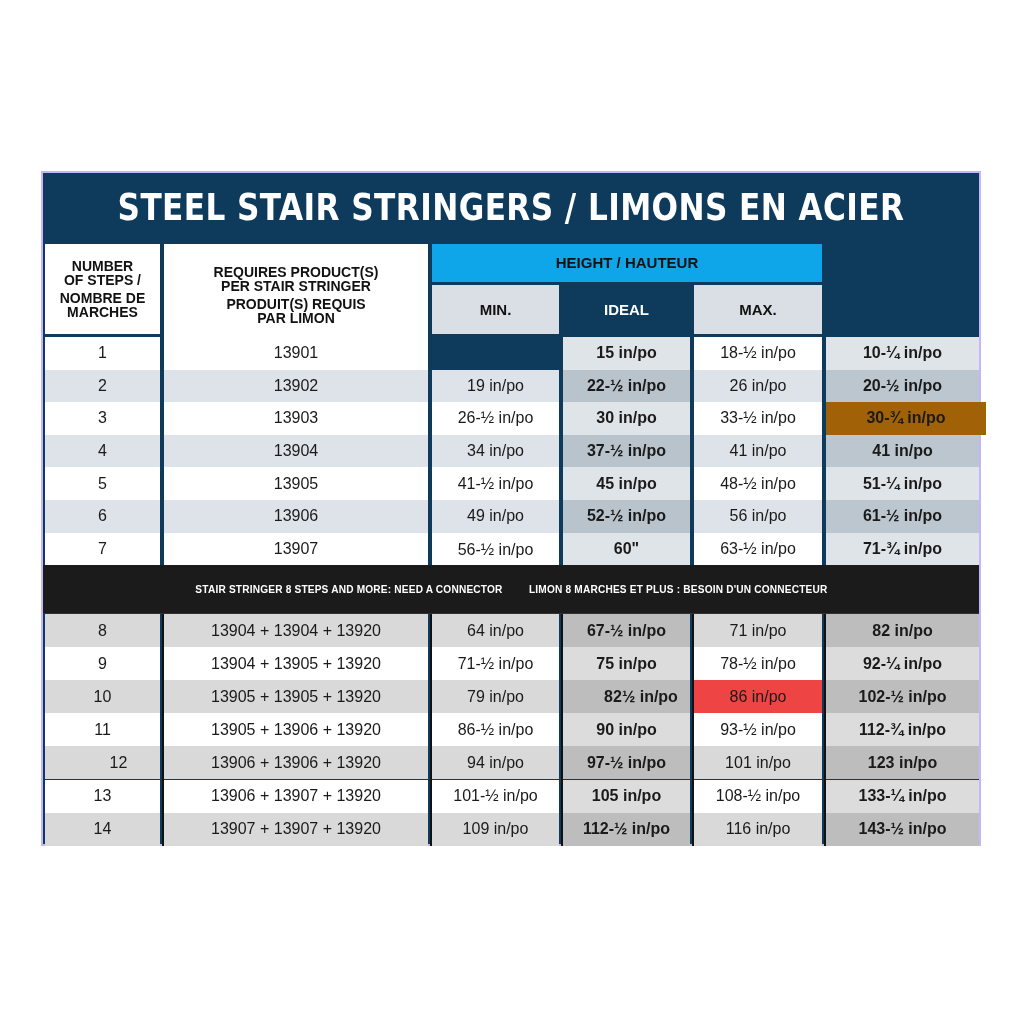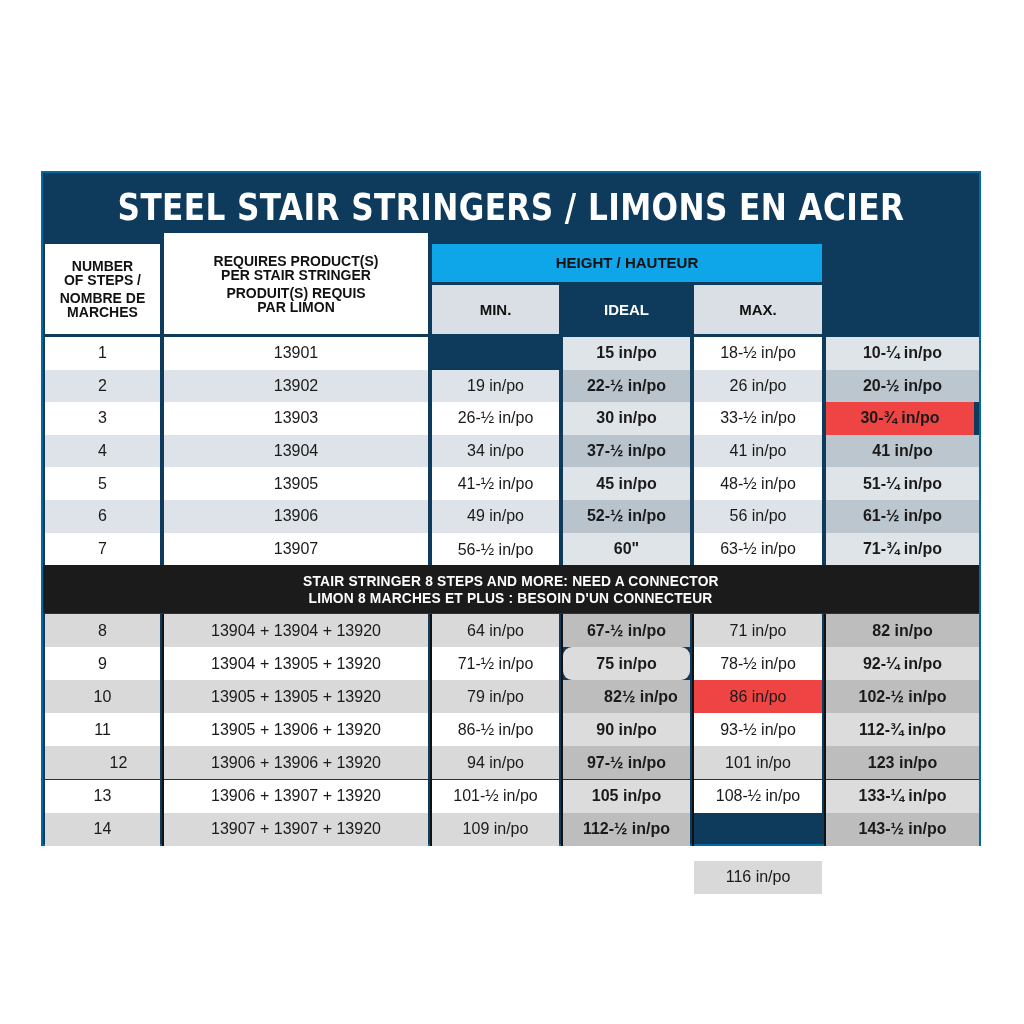--- a/index.html
+++ b/index.html
@@ -1,41 +1,41 @@
 <!DOCTYPE html>
 <html><head>
 <meta charset="utf-8">
 <style>
   html, body { margin:0; padding:0; background:#ffffff; }
   body { width:1024px; height:1024px; position:relative; overflow:hidden; font-family:"Liberation Sans", sans-serif; }
-  .frame { position:absolute; left:41px; top:171px; width:940px; height:675px; background:#0e3a5c; box-sizing:border-box; border:2px solid #0369a1; }
+  .frame { position:absolute; left:41px; top:171px; width:940px; height:675px; background:#0e3a5c; box-sizing:border-box; border:2px solid #c4b5fd; }
   .title { position:absolute; left:0; top:0; width:100%; height:68px; display:flex; align-items:center; justify-content:center; color:#ffffff; font-family:"DejaVu Sans", sans-serif; font-weight:bold; font-size:38px; letter-spacing:0.5px; transform:scaleX(0.82); transform-origin:center; white-space:nowrap; }
   .cell { position:absolute; box-sizing:border-box; display:flex; align-items:center; justify-content:center; text-align:center; color:#1a1a1a; }
   .hdr { font-weight:bold; font-size:14px; line-height:14px; color:#111; flex-direction:column; }
   .val { font-size:16px; }
   .bold { font-weight:bold; }
-  .banner { position:absolute; left:0; width:100%; background:#1b1b1b; color:#ffffff; font-weight:bold; font-size:15px; line-height:17px; display:flex; flex-direction:column; align-items:center; justify-content:center; letter-spacing:0.2px; transform-origin:center;text-align:center; }
+  .banner { position:absolute; left:0; width:100%; background:#1b1b1b; color:#ffffff; font-weight:bold; font-size:11px; line-height:17px; display:flex; flex-direction:row; align-items:center; justify-content:center; letter-spacing:0.2px; transform-origin:center;text-align:center; }
   .banner span { display:block; transform:scaleX(0.92); }
   .vline { position:absolute; background:#0e3a5c; }
   .vline.dark { background:#111; }
 </style>
 </head>
 <body>
 
 <div class="frame" id="frame">
   <div class="title">STEEL STAIR STRINGERS / LIMONS EN ACIER</div>
 
   <div class="cell hdr" style="left:2px;top:71px;width:115px;height:90px;background:#ffffff;">
     <div>NUMBER</div>
     <div>OF STEPS /</div>
     <div style="height:4px"></div>
     <div>NOMBRE DE</div>
     <div>MARCHES</div>
   </div>
-  <div class="cell hdr" style="left:121px;top:60px;width:264px;height:101px;background:#ffffff;">
+  <div class="cell hdr" style="left:121px;top:71px;width:264px;height:101px;background:#ffffff;">
     <div>REQUIRES PRODUCT(S)</div>
     <div>PER STAIR STRINGER</div>
     <div style="height:4px"></div>
     <div>PRODUIT(S) REQUIS</div>
     <div>PAR LIMON</div>
   </div>
   <div class="cell hdr" style="left:389px;top:71px;width:390px;height:38px;background:#0ea5e9;font-size:15px;">HEIGHT / HAUTEUR</div>
   <div class="cell hdr" style="left:520px;top:112px;width:127px;height:49px;background:#0e3a5c;color:#ffffff;font-size:15px;">IDEAL</div>
   <div class="cell hdr" style="left:389px;top:112px;width:127px;height:49px;background:#d9dfe4;font-size:15px;">MIN.</div>
   <div class="cell hdr" style="left:651px;top:112px;width:128px;height:49px;background:#d9dfe4;font-size:15px;">MAX.</div>
@@ -56,21 +56,21 @@
         <div class="cell val bold" style="left: 520px; width: 127px; top: 196.6px; height: 32.6px; background: rgb(185, 195, 203);">22-½ in/po</div>
         <div class="cell val" style="left: 651px; width: 128px; top: 196.6px; height: 32.6px; background: rgb(221, 227, 232);">26 in/po</div>
         <div class="cell val bold" style="left: 783px; width: 153px; top: 196.6px; height: 32.6px; background: rgb(188, 198, 206);">20-½ in/po</div>
       </div>
       <div>
         <div class="cell val" style="left: 2px; width: 115px; top: 229.2px; height: 32.6px; background: rgb(255, 255, 255);">3</div>
         <div class="cell val" style="left: 121px; width: 264px; top: 229.2px; height: 32.6px; background: rgb(255, 255, 255);">13903</div>
         <div class="cell val" style="left: 389px; width: 127px; top: 229.2px; height: 32.6px; background: rgb(255, 255, 255);">26-½ in/po</div>
         <div class="cell val bold" style="left: 520px; width: 127px; top: 229.2px; height: 32.6px; background: rgb(223, 228, 232);">30 in/po</div>
         <div class="cell val" style="left: 651px; width: 128px; top: 229.2px; height: 32.6px; background: rgb(255, 255, 255);">33-½ in/po</div>
-        <div class="cell val bold" style="left: 783px; width: 148px; top: 229.2px; height: 32.6px; background: #ef4444;">30-¾ in/po</div>
+        <div class="cell val bold" style="left: 783px; width: 160px; top: 229.2px; height: 32.6px; background: #a16207;">30-¾ in/po</div>
       </div>
       <div>
         <div class="cell val" style="left: 2px; width: 115px; top: 261.8px; height: 32.6px; background: rgb(221, 227, 232);">4</div>
         <div class="cell val" style="left: 121px; width: 264px; top: 261.8px; height: 32.6px; background: rgb(221, 227, 232);">13904</div>
         <div class="cell val" style="left: 389px; width: 127px; top: 261.8px; height: 32.6px; background: rgb(221, 227, 232);">34 in/po</div>
         <div class="cell val bold" style="left: 520px; width: 127px; top: 261.8px; height: 32.6px; background: rgb(185, 195, 203);">37-½ in/po</div>
         <div class="cell val" style="left: 651px; width: 128px; top: 261.8px; height: 32.6px; background: rgb(221, 227, 232);">41 in/po</div>
         <div class="cell val bold" style="left: 783px; width: 153px; top: 261.8px; height: 32.6px; background: rgb(188, 198, 206);">41 in/po</div>
       </div>
       <div>
@@ -110,21 +110,21 @@
         <div class="cell val" style="left: 121px; width: 264px; top: 441px; height: 33.1px; background: rgb(217, 217, 217);">13904 + 13904 + 13920</div>
         <div class="cell val" style="left: 389px; width: 127px; top: 441px; height: 33.1px; background: rgb(217, 217, 217);">64 in/po</div>
         <div class="cell val bold" style="left: 520px; width: 127px; top: 441px; height: 33.1px; background: rgb(189, 189, 189);">67-½ in/po</div>
         <div class="cell val" style="left: 651px; width: 128px; top: 441px; height: 33.1px; background: rgb(217, 217, 217);">71 in/po</div>
         <div class="cell val bold" style="left: 783px; width: 153px; top: 441px; height: 33.1px; background: rgb(189, 189, 189);">82 in/po</div>
       </div>
       <div>
         <div class="cell val" style="left: 2px; width: 115px; top: 474.1px; height: 33.1px; background: rgb(255, 255, 255);">9</div>
         <div class="cell val" style="left: 121px; width: 264px; top: 474.1px; height: 33.1px; background: rgb(255, 255, 255);">13904 + 13905 + 13920</div>
         <div class="cell val" style="left: 389px; width: 127px; top: 474.1px; height: 33.1px; background: rgb(255, 255, 255);">71-½ in/po</div>
-        <div class="cell val bold" style="left: 520px; width: 127px; top: 474.1px; height: 33.1px; background: rgb(220, 220, 220); border-radius: 9px;">75 in/po</div>
+        <div class="cell val bold" style="left: 520px; width: 127px; top: 474.1px; height: 33.1px; background: rgb(220, 220, 220);">75 in/po</div>
         <div class="cell val" style="left: 651px; width: 128px; top: 474.1px; height: 33.1px; background: rgb(255, 255, 255);">78-½ in/po</div>
         <div class="cell val bold" style="left: 783px; width: 153px; top: 474.1px; height: 33.1px; background: rgb(220, 220, 220);">92-¼ in/po</div>
       </div>
       <div>
         <div class="cell val" style="left: 2px; width: 115px; top: 507.2px; height: 33.1px; background: rgb(217, 217, 217);">10</div>
         <div class="cell val" style="left: 121px; width: 264px; top: 507.2px; height: 33.1px; background: rgb(217, 217, 217);">13905 + 13905 + 13920</div>
         <div class="cell val" style="left: 389px; width: 127px; top: 507.2px; height: 33.1px; background: rgb(217, 217, 217);">79 in/po</div>
         <div class="cell val bold" style="left: 520px; width: 127px; top: 507.2px; height: 33.1px; background: rgb(189, 189, 189); padding-left: 29px;">82½ in/po</div>
         <div class="cell val" style="left: 651px; width: 128px; top: 507.2px; height: 33.1px; background: #ef4444;">86 in/po</div>
         <div class="cell val bold" style="left: 783px; width: 153px; top: 507.2px; height: 33.1px; background: rgb(189, 189, 189);">102-½ in/po</div>
@@ -151,21 +151,21 @@
         <div class="cell val" style="left: 389px; width: 127px; top: 606.5px; height: 33.1px; background: rgb(255, 255, 255);">101-½ in/po</div>
         <div class="cell val bold" style="left: 520px; width: 127px; top: 606.5px; height: 33.1px; background: rgb(220, 220, 220);">105 in/po</div>
         <div class="cell val" style="left: 651px; width: 128px; top: 606.5px; height: 33.1px; background: rgb(255, 255, 255);">108-½ in/po</div>
         <div class="cell val bold" style="left: 783px; width: 153px; top: 606.5px; height: 33.1px; background: rgb(220, 220, 220);">133-¼ in/po</div>
       </div>
       <div>
         <div class="cell val" style="left: 2px; width: 115px; top: 639.6px; height: 33.1px; background: rgb(217, 217, 217);">14</div>
         <div class="cell val" style="left: 121px; width: 264px; top: 639.6px; height: 33.1px; background: rgb(217, 217, 217);">13907 + 13907 + 13920</div>
         <div class="cell val" style="left: 389px; width: 127px; top: 639.6px; height: 33.1px; background: rgb(217, 217, 217);">109 in/po</div>
         <div class="cell val bold" style="left: 520px; width: 127px; top: 639.6px; height: 33.1px; background: rgb(189, 189, 189);">112-½ in/po</div>
-        <div class="cell val" style="left: 651px; width: 128px; top: 639.6px; height: 33.1px; background: rgb(217, 217, 217); margin-top: 48px;">116 in/po</div>
+        <div class="cell val" style="left: 651px; width: 128px; top: 639.6px; height: 33.1px; background: rgb(217, 217, 217);">116 in/po</div>
         <div class="cell val bold" style="left: 783px; width: 153px; top: 639.6px; height: 33.1px; background: rgb(189, 189, 189);">143-½ in/po</div>
       </div>
       <div class="vline dark" style="left: 119px; top: 441px; width: 2px; height: 232px;"></div>
       <div class="vline dark" style="left: 387px; top: 441px; width: 2px; height: 232px;"></div>
       <div class="vline dark" style="left: 518px; top: 441px; width: 2px; height: 232px;"></div>
       <div class="vline dark" style="left: 649px; top: 441px; width: 2px; height: 232px;"></div>
       <div class="vline dark" style="left: 781px; top: 441px; width: 2px; height: 232px;"></div>
     </div>
 </div>
 

